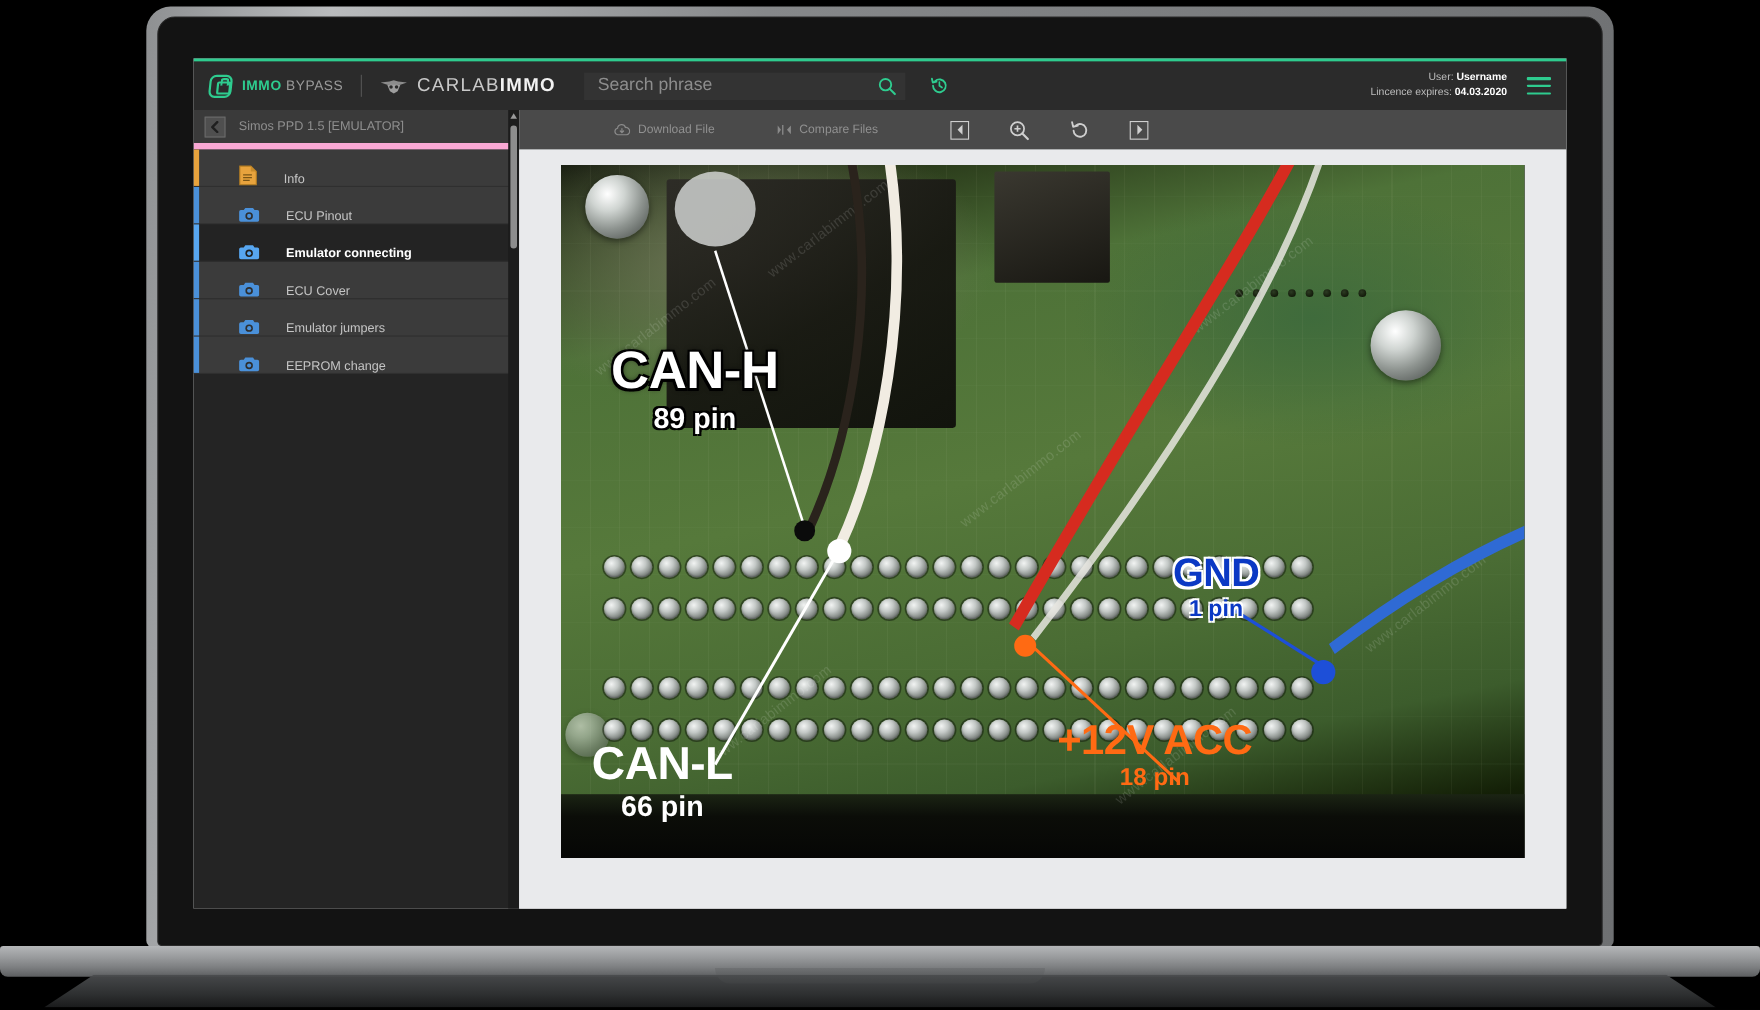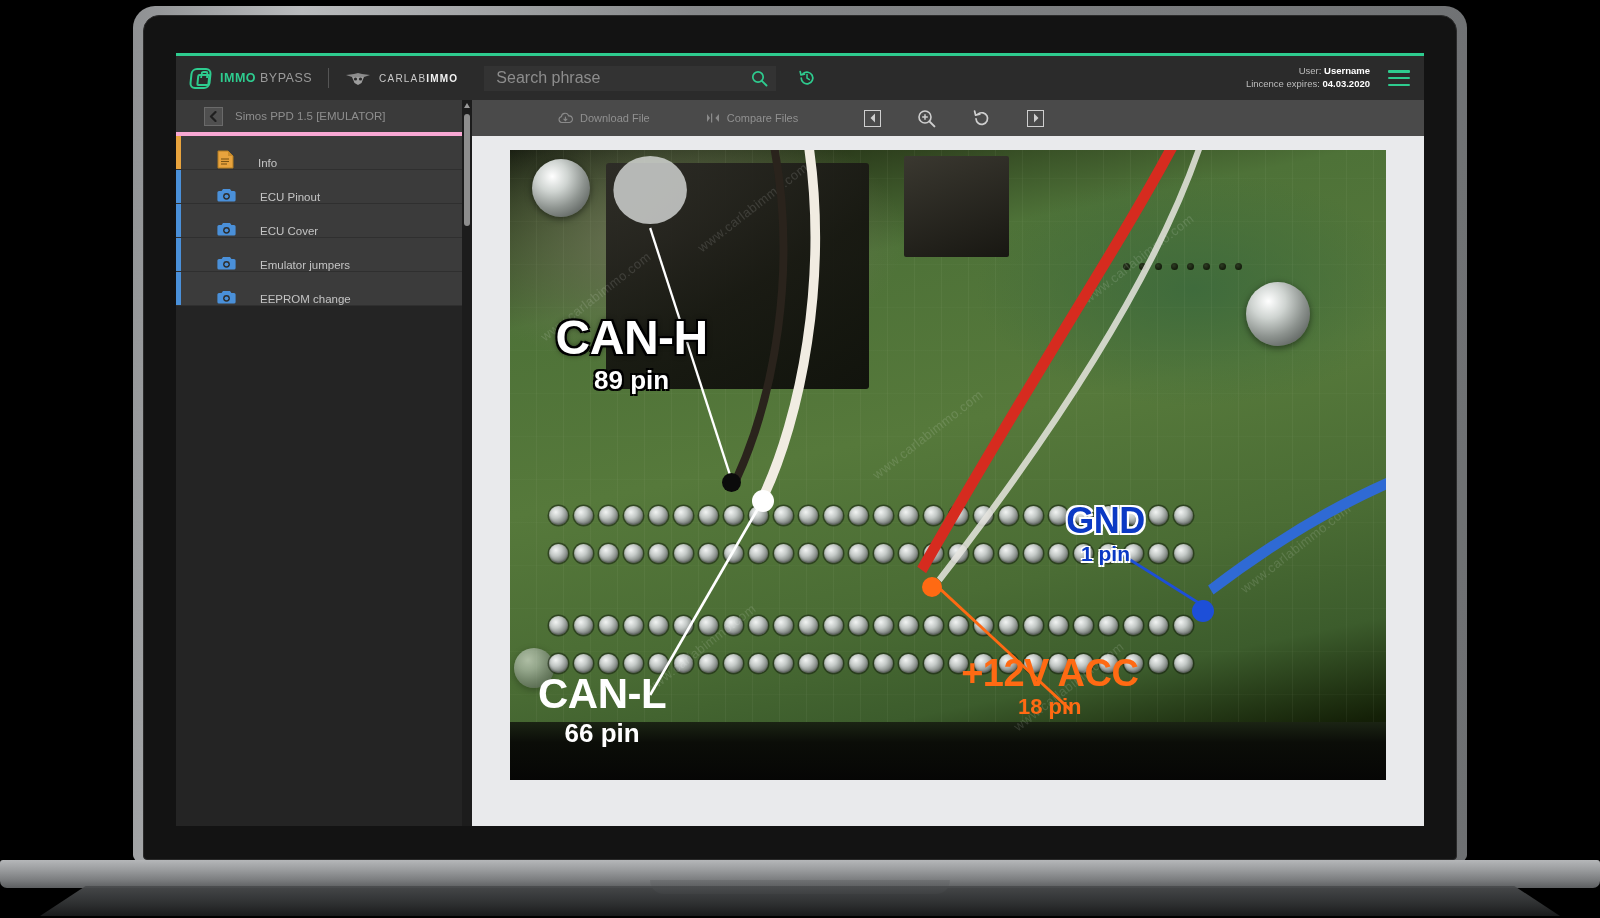--- a/index.html
+++ b/index.html
@@ -66,21 +66,21 @@
     content: ""; position: absolute; left: 7.5px; top: 1px; width: 4px; height: 5px;
     border: 2px solid #2ecc8f; border-bottom: none; border-radius: 3px 3px 0 0;
   }
   .brand-text { font-size: 12.5px; letter-spacing: .5px; }
   .brand-text .b1 { color: #2ecc8f; font-weight: bold; }
   .brand-text .b2 { color: #9a9a9a; }
 
   .divider-v { width: 1px; height: 20px; background: #555; margin: 0 16px; }
 
   .brand2 { display: flex; align-items: center; gap: 8px; }
-  .brand2-text { font-size: 10px; letter-spacing: 1.2px; }
+  .brand2-text { font-size: 17px; letter-spacing: 1.2px; }
   .brand2-text .c1 { color: #c9c9c9; }
   .brand2-text .c2 { color: #f2f2f2; font-weight: bold; }
 
   .search-wrap { margin-left: 26px; position: relative; }
   .search-input {
     width: 292px; height: 25px; background: #333333; border: none; outline: none;
     color: #cfcfcf; font-size: 16px; padding: 0 32px 0 12px;
     font-family: "Liberation Sans", sans-serif;
   }
   .search-input::placeholder { color: #8d8d8d; }
@@ -100,21 +100,21 @@
   .burger { width: 22px; height: 16px; display: flex; flex-direction: column;
             justify-content: space-between; cursor: pointer; }
   .burger span { display: block; height: 2.5px; background: #2ecc8f; border-radius: 1px; }
 
   
   .body-split { display: flex; height: 729px; }
 
   .sidebar { width: 296px; background: #242424; position: relative; }
   .side-head {
     height: 36px; background: #3a3a3a; display: flex; align-items: center;
-    padding-left: 28px; gap: 12px; border-bottom: 4px solid #f9a8d4;
+    padding-left: 10px; gap: 12px; border-bottom: 6px solid #f9a8d4;
   }
   .back-btn {
     width: 19px; height: 19px; background: #4f4f4f; border: 1px solid #6a6a6a;
     display: flex; align-items: center; justify-content: center; cursor: pointer;
   }
   .side-head-title { font-size: 11.5px; color: #8e8e8e; }
 
   .side-list { position: relative; }
   .side-item {
     height: 34px; display: flex; align-items: flex-end; gap: 24px;
@@ -346,20 +346,29 @@
             <div class="side-item">
               <span class="bar"></span>
               <svg width="19" height="16" viewBox="0 0 19 16">
                 <path d="M6 2 H13 L14.4 4 H17 A1.6 1.6 0 0 1 18.6 5.6 V13 A1.6 1.6 0 0 1 17 14.6 H2 A1.6 1.6 0 0 1 .4 13 V5.6 A1.6 1.6 0 0 1 2 4 H4.6 Z" fill="#4a90d9"></path>
                 <circle cx="9.5" cy="9.3" r="3.4" fill="#2e2e2e"></circle>
                   <circle cx="9.5" cy="9.3" r="1.9" fill="#4a90d9"></circle>
               </svg>
               <span class="side-label">ECU Pinout</span>
             </div>
 
+            <div class="side-item active">
+              <span class="bar"></span>
+              <svg width="19" height="16" viewBox="0 0 19 16">
+                <path d="M6 2 H13 L14.4 4 H17 A1.6 1.6 0 0 1 18.6 5.6 V13 A1.6 1.6 0 0 1 17 14.6 H2 A1.6 1.6 0 0 1 .4 13 V5.6 A1.6 1.6 0 0 1 2 4 H4.6 Z" fill="#57a6f0"></path>
+                <circle cx="9.5" cy="9.3" r="3.4" fill="#1e1e1e"></circle>
+                  <circle cx="9.5" cy="9.3" r="1.9" fill="#57a6f0"></circle>
+              </svg>
+              <span class="side-label">Emulator connecting</span>
+            </div>
 
             <div class="side-item">
               <span class="bar"></span>
               <svg width="19" height="16" viewBox="0 0 19 16">
                 <path d="M6 2 H13 L14.4 4 H17 A1.6 1.6 0 0 1 18.6 5.6 V13 A1.6 1.6 0 0 1 17 14.6 H2 A1.6 1.6 0 0 1 .4 13 V5.6 A1.6 1.6 0 0 1 2 4 H4.6 Z" fill="#4a90d9"></path>
                 <circle cx="9.5" cy="9.3" r="3.4" fill="#2e2e2e"></circle>
                   <circle cx="9.5" cy="9.3" r="1.9" fill="#4a90d9"></circle>
               </svg>
               <span class="side-label">ECU Cover</span>
             </div>

